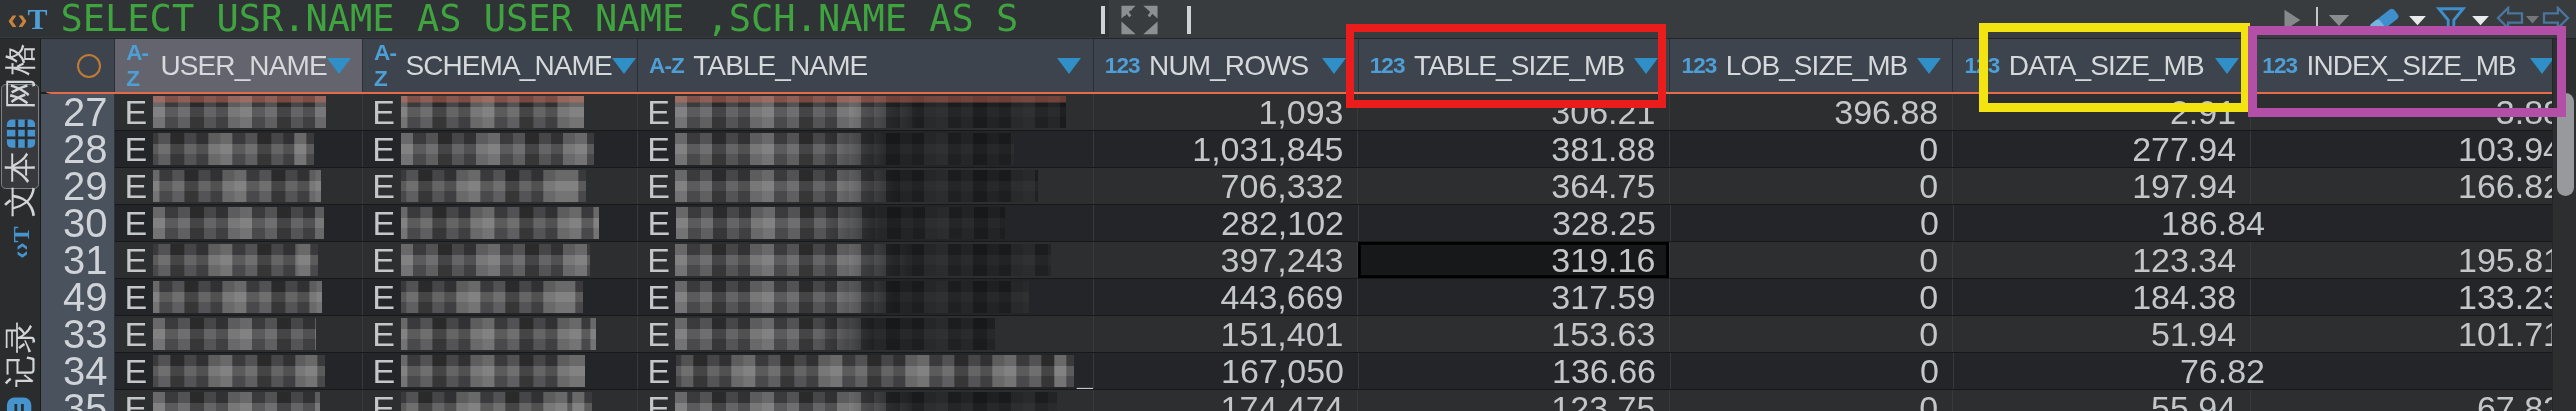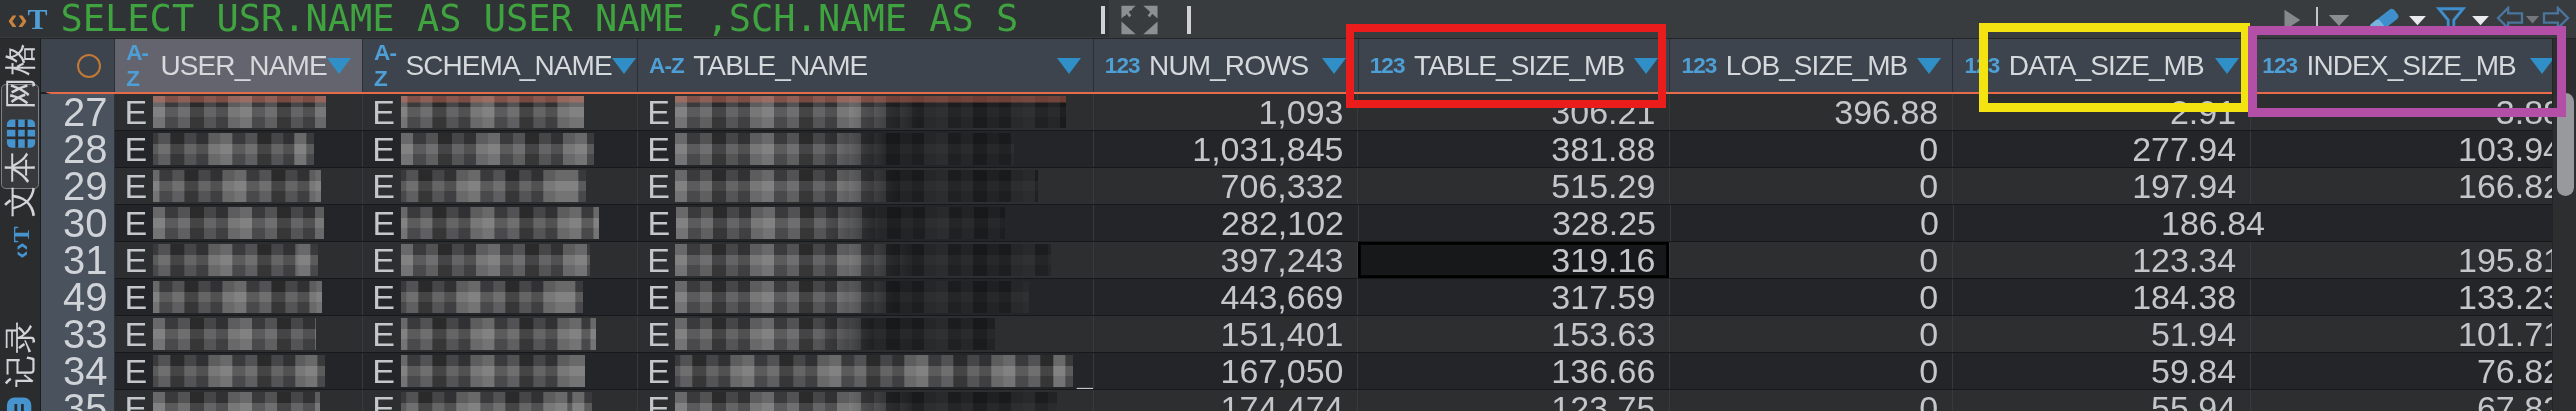--- a/index.html
+++ b/index.html
@@ -281,21 +281,21 @@
         </div>
       <div class="c txt col-s">
           <span>E</span>
           <div class="mosaic o3" style="width:185px"></div>
         </div>
       <div class="c txt col-t">
           <span>E</span>
           <div class="mosaic tail o3" style="width:363px"></div>
         </div>
       <div class="c num col-nr">706,332</div>
-      <div class="c num col-ts">515.29</div>
+      <div class="c num col-ts">364.75</div>
       <div class="c num col-lb">0</div>
       <div class="c num col-ds">197.94</div>
       <div class="c num col-ix">166.82</div>
     </div>
 
     <div class="row">
       <div class="rn">30</div>
       <div class="c txt col-u">
           <span>E</span>
           <div class="mosaic" style="width:171px"></div>
@@ -388,21 +388,20 @@
           <div class="mosaic o2" style="width:184px"></div>
         </div>
       <div class="c txt col-t">
           <span>E</span>
           <div class="mosaic o3" style="width:398px"></div>
           <span class="suffix">_B</span>
         </div>
       <div class="c num col-nr">167,050</div>
       <div class="c num col-ts">136.66</div>
       <div class="c num col-lb">0</div>
-      <div class="c num col-ds">59.84</div>
       <div class="c num col-ix">76.82</div>
     </div>
 
     <div class="row">
       <div class="rn">35</div>
       <div class="c txt col-u">
           <span>E</span>
           <div class="mosaic" style="width:167px"></div>
         </div>
       <div class="c txt col-s">

